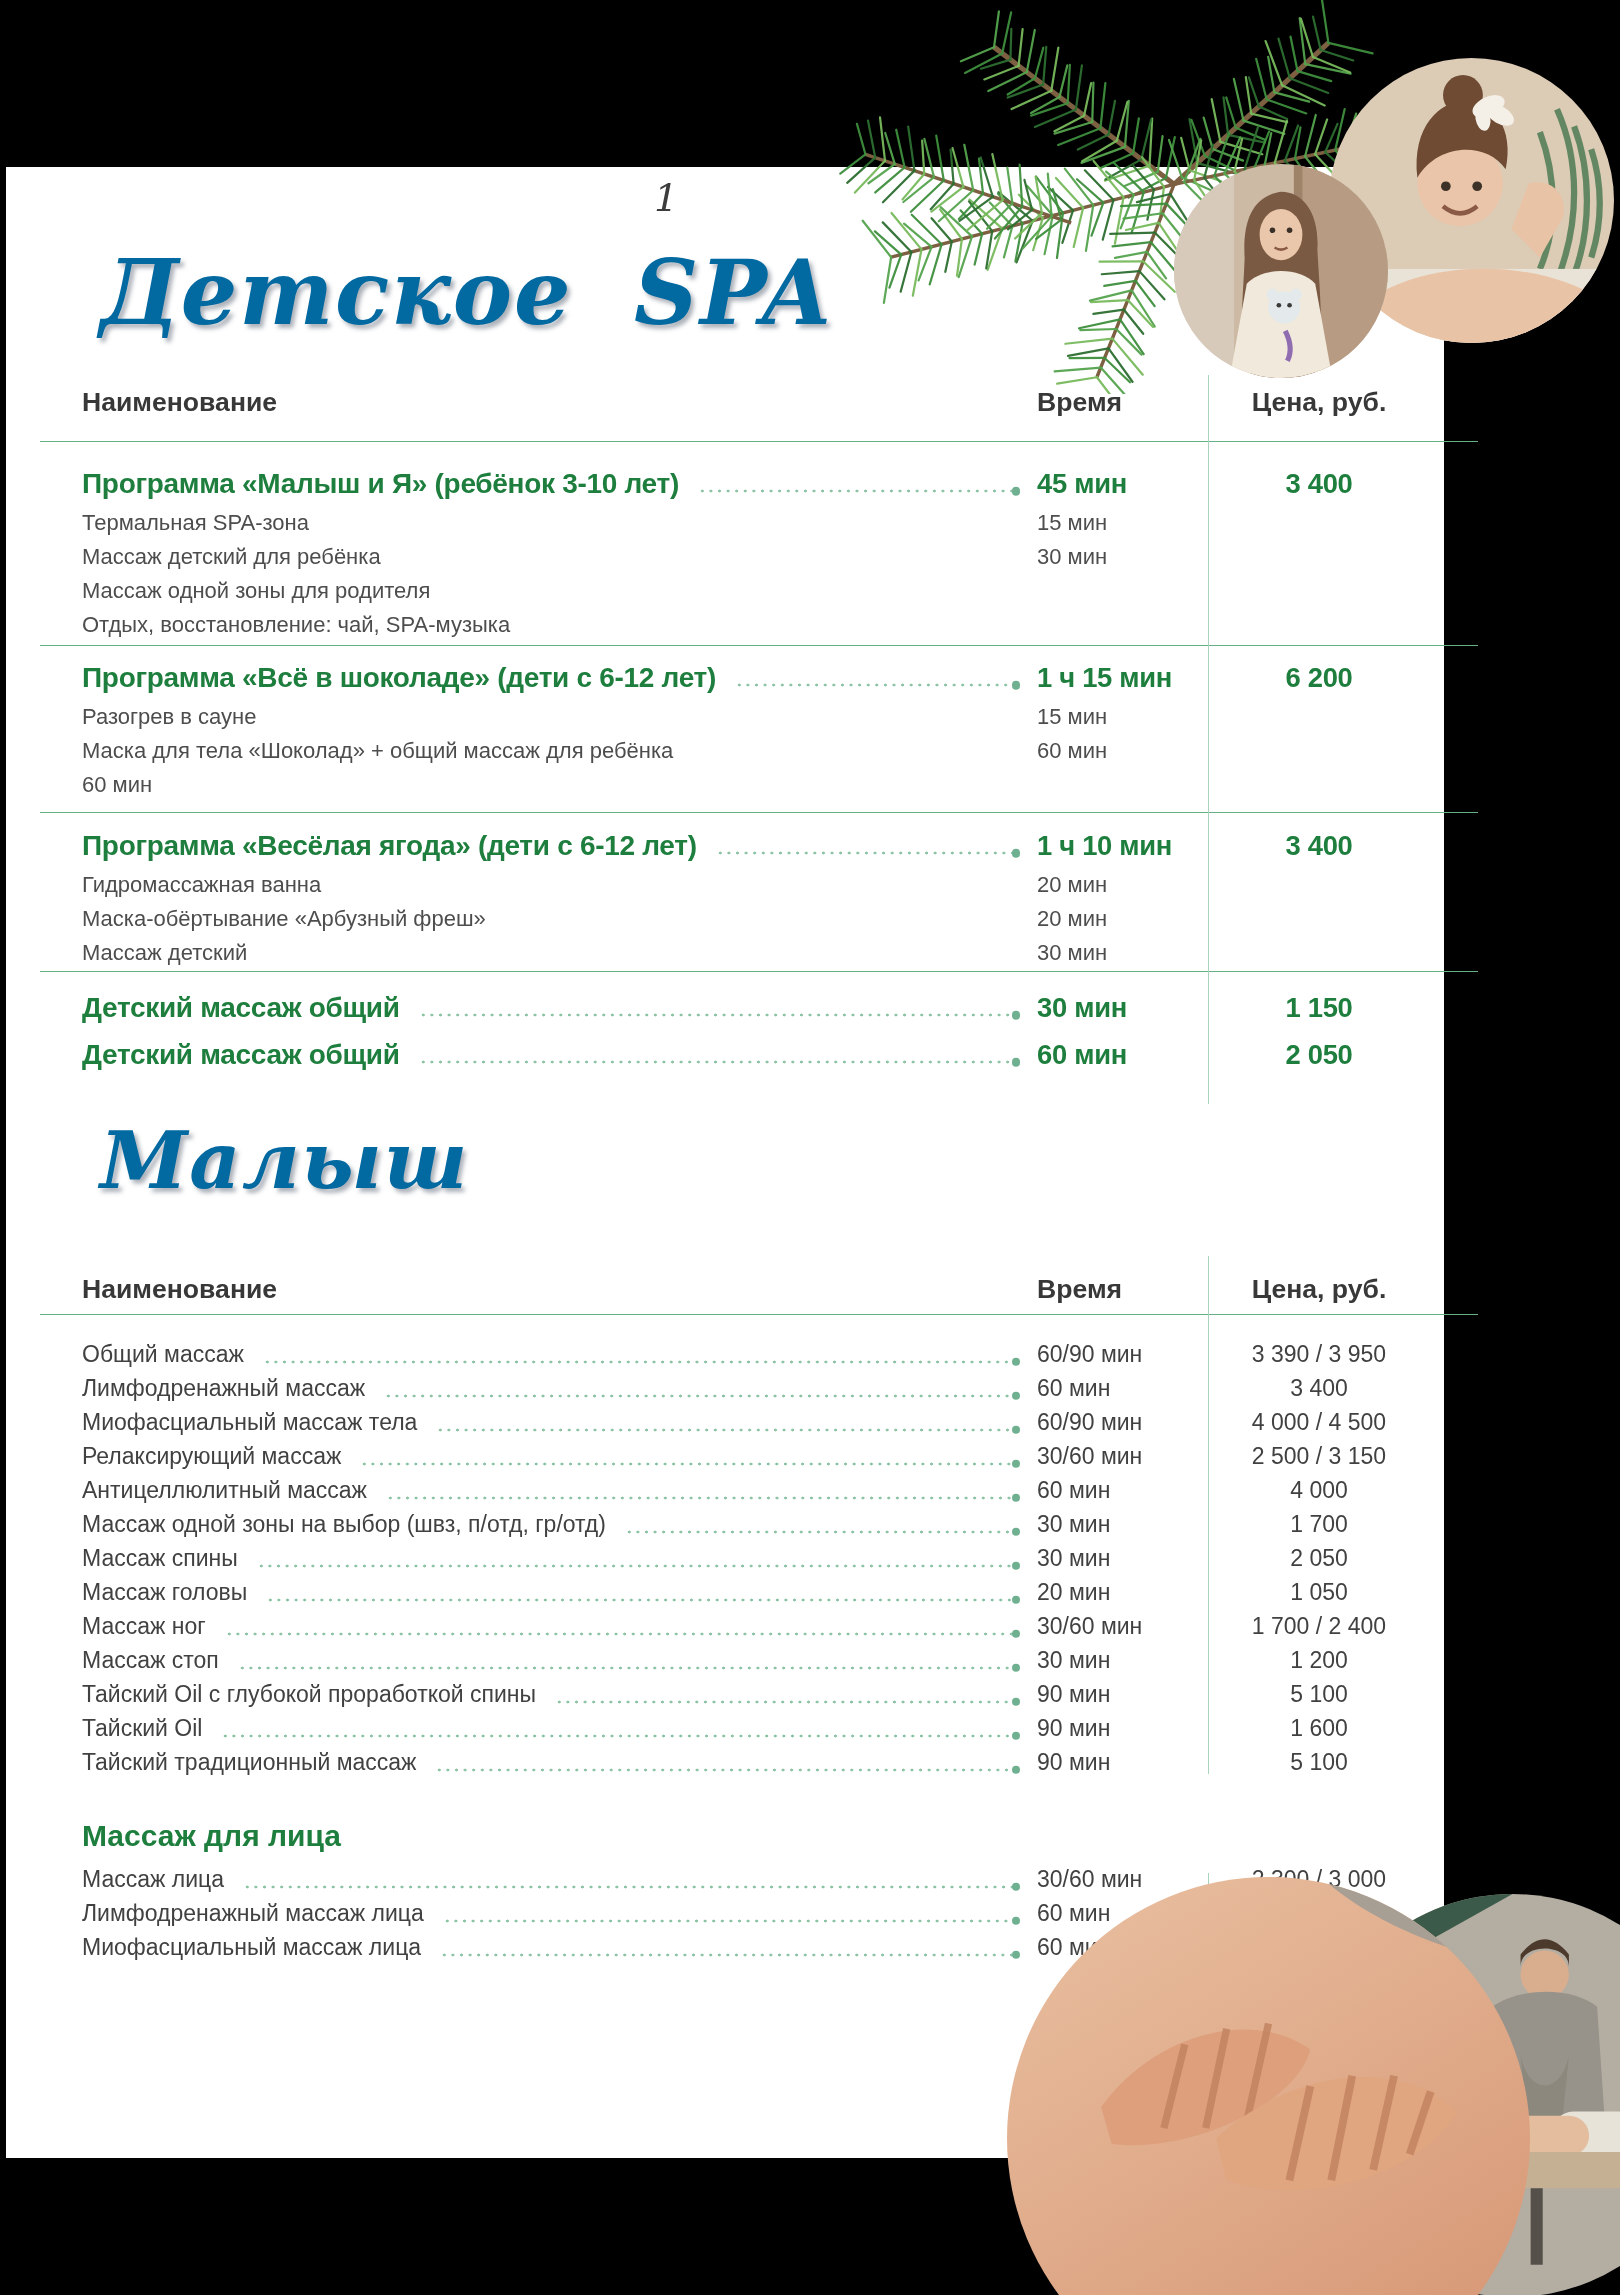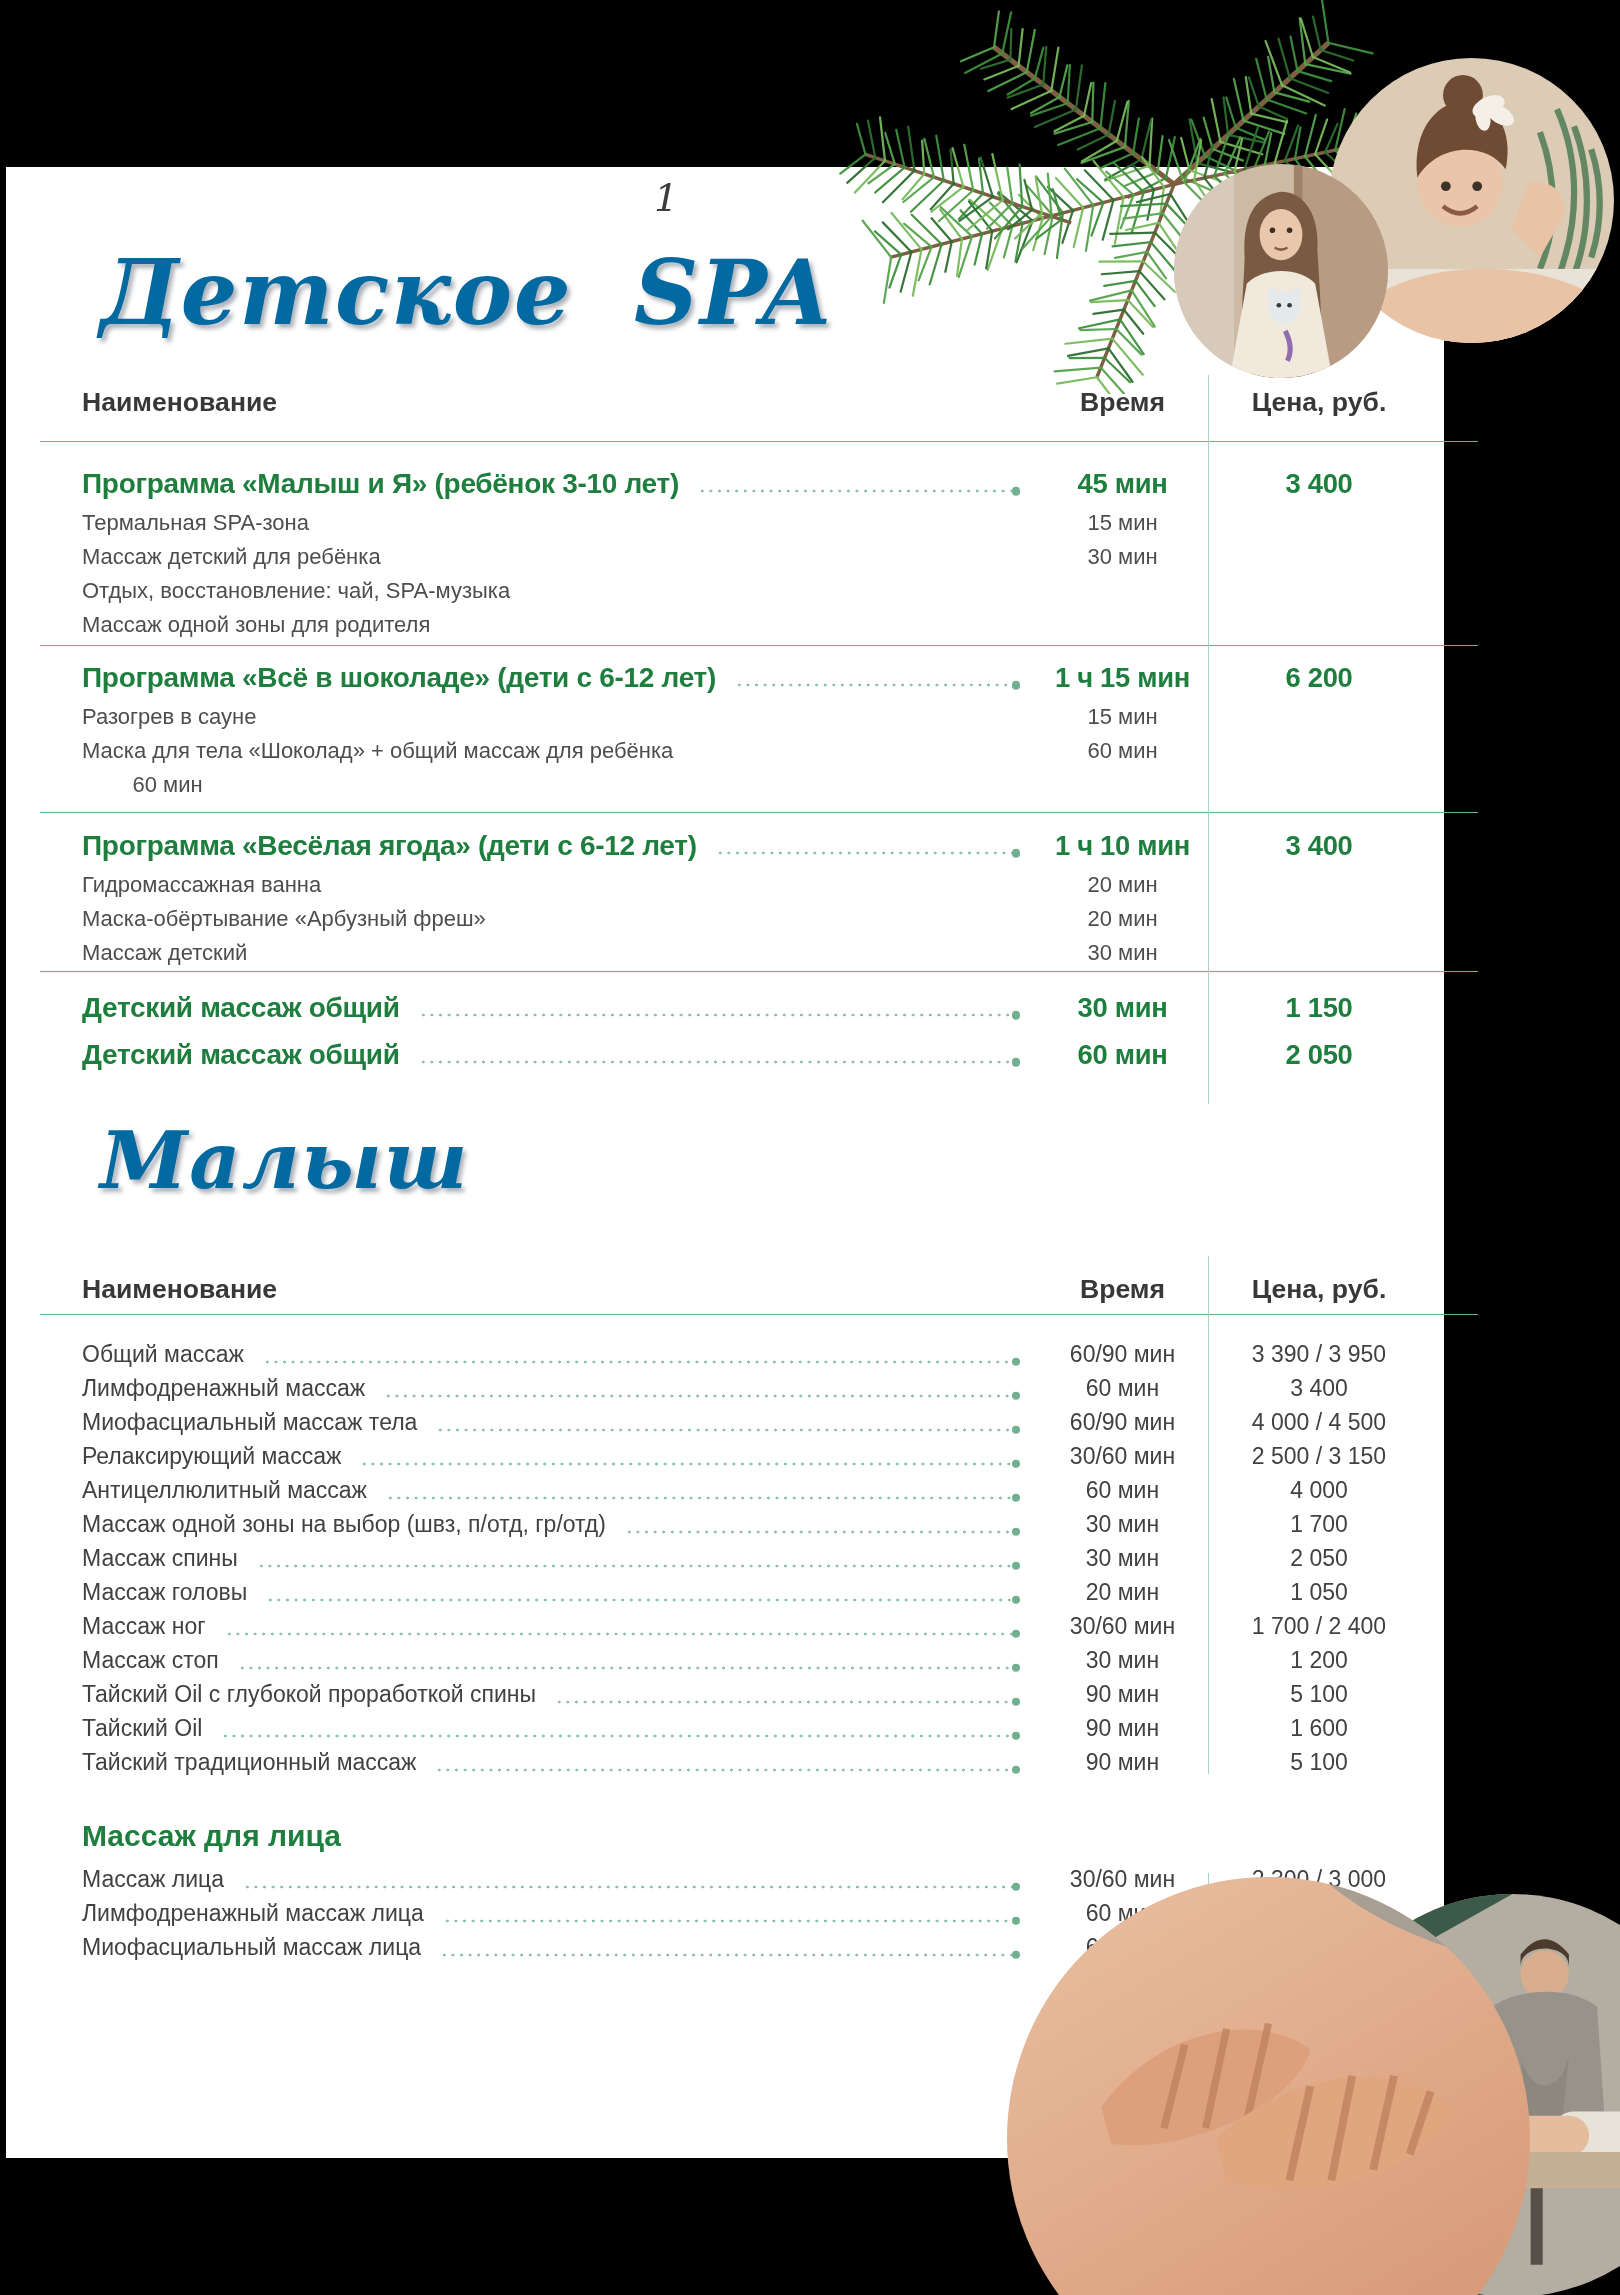--- a/index.html
+++ b/index.html
@@ -15,21 +15,21 @@
   .title-massage{left:60px;top:936px;font-size:79px;}
   .pagenum{position:absolute;left:614px;top:-1.7px;font-family:"DejaVu Serif",serif;font-style:italic;
            font-size:38px;color:#3c3c3c;}
   
   .hsep{position:absolute;left:0;width:100%;height:0;border-top:1.7px solid #66b183;}
   .vdiv{position:absolute;left:1168px;width:0;border-left:1.7px solid #a9d4bc;}
   .block{position:absolute;left:42px;width:1338px;}
   .thead{display:flex;align-items:center;height:43px;font-size:26.6px;font-weight:bold;color:#383838;}
   .trow,.prow,.irow{display:flex;align-items:center;}
   .c-name{flex:1;display:flex;align-items:center;min-width:0;}
-  .c-time{width:171px;text-align:center;flex:none;}
+  .c-time{width:171px;flex:none;}
   .c-price{width:212px;text-align:center;flex:none;padding-left:10px;box-sizing:border-box;}
   .prow{height:45px;}
   .irow{height:34px;}
   .trow{height:34px;}
   .xrow{height:47px;display:flex;align-items:center;}
   .gb{color:#1d7e3d;font-weight:bold;font-size:27.4px;letter-spacing:-0.3px;}
   .pname{color:#1d7e3d;font-weight:bold;font-size:28px;white-space:nowrap;letter-spacing:-0.3px;}
   .iname,.itime{color:#4d4d4d;font-size:22px;white-space:nowrap;}
   .mname,.mtime,.mprice{color:#414141;font-size:23px;white-space:nowrap;}
   .facehead{position:absolute;left:42px;color:#1d7e3d;font-weight:bold;font-size:30px;}
@@ -87,28 +87,28 @@
         </div>
         <div class="irow">
           <div class="c-name">
               <span class="iname">Массаж детский для ребёнка</span>
             </div>
           <div class="c-time itime">30 мин</div>
           <div class="c-price"></div>
         </div>
         <div class="irow">
           <div class="c-name">
+              <span class="iname">Массаж одной зоны для родителя</span>
+            </div>
+          <div class="c-time itime"></div>
+          <div class="c-price"></div>
+        </div>
+        <div class="irow">
+          <div class="c-name">
               <span class="iname">Отдых, восстановление: чай, SPA-музыка</span>
-            </div>
-          <div class="c-time itime"></div>
-          <div class="c-price"></div>
-        </div>
-        <div class="irow">
-          <div class="c-name">
-              <span class="iname">Массаж одной зоны для родителя</span>
             </div>
           <div class="c-time itime"></div>
           <div class="c-price"></div>
         </div>
       </div>
       <div class="hsep" style="top:467px"></div>
 
       <div class="block" style="top:477px">
         <div class="prow">
           <div class="c-name">

